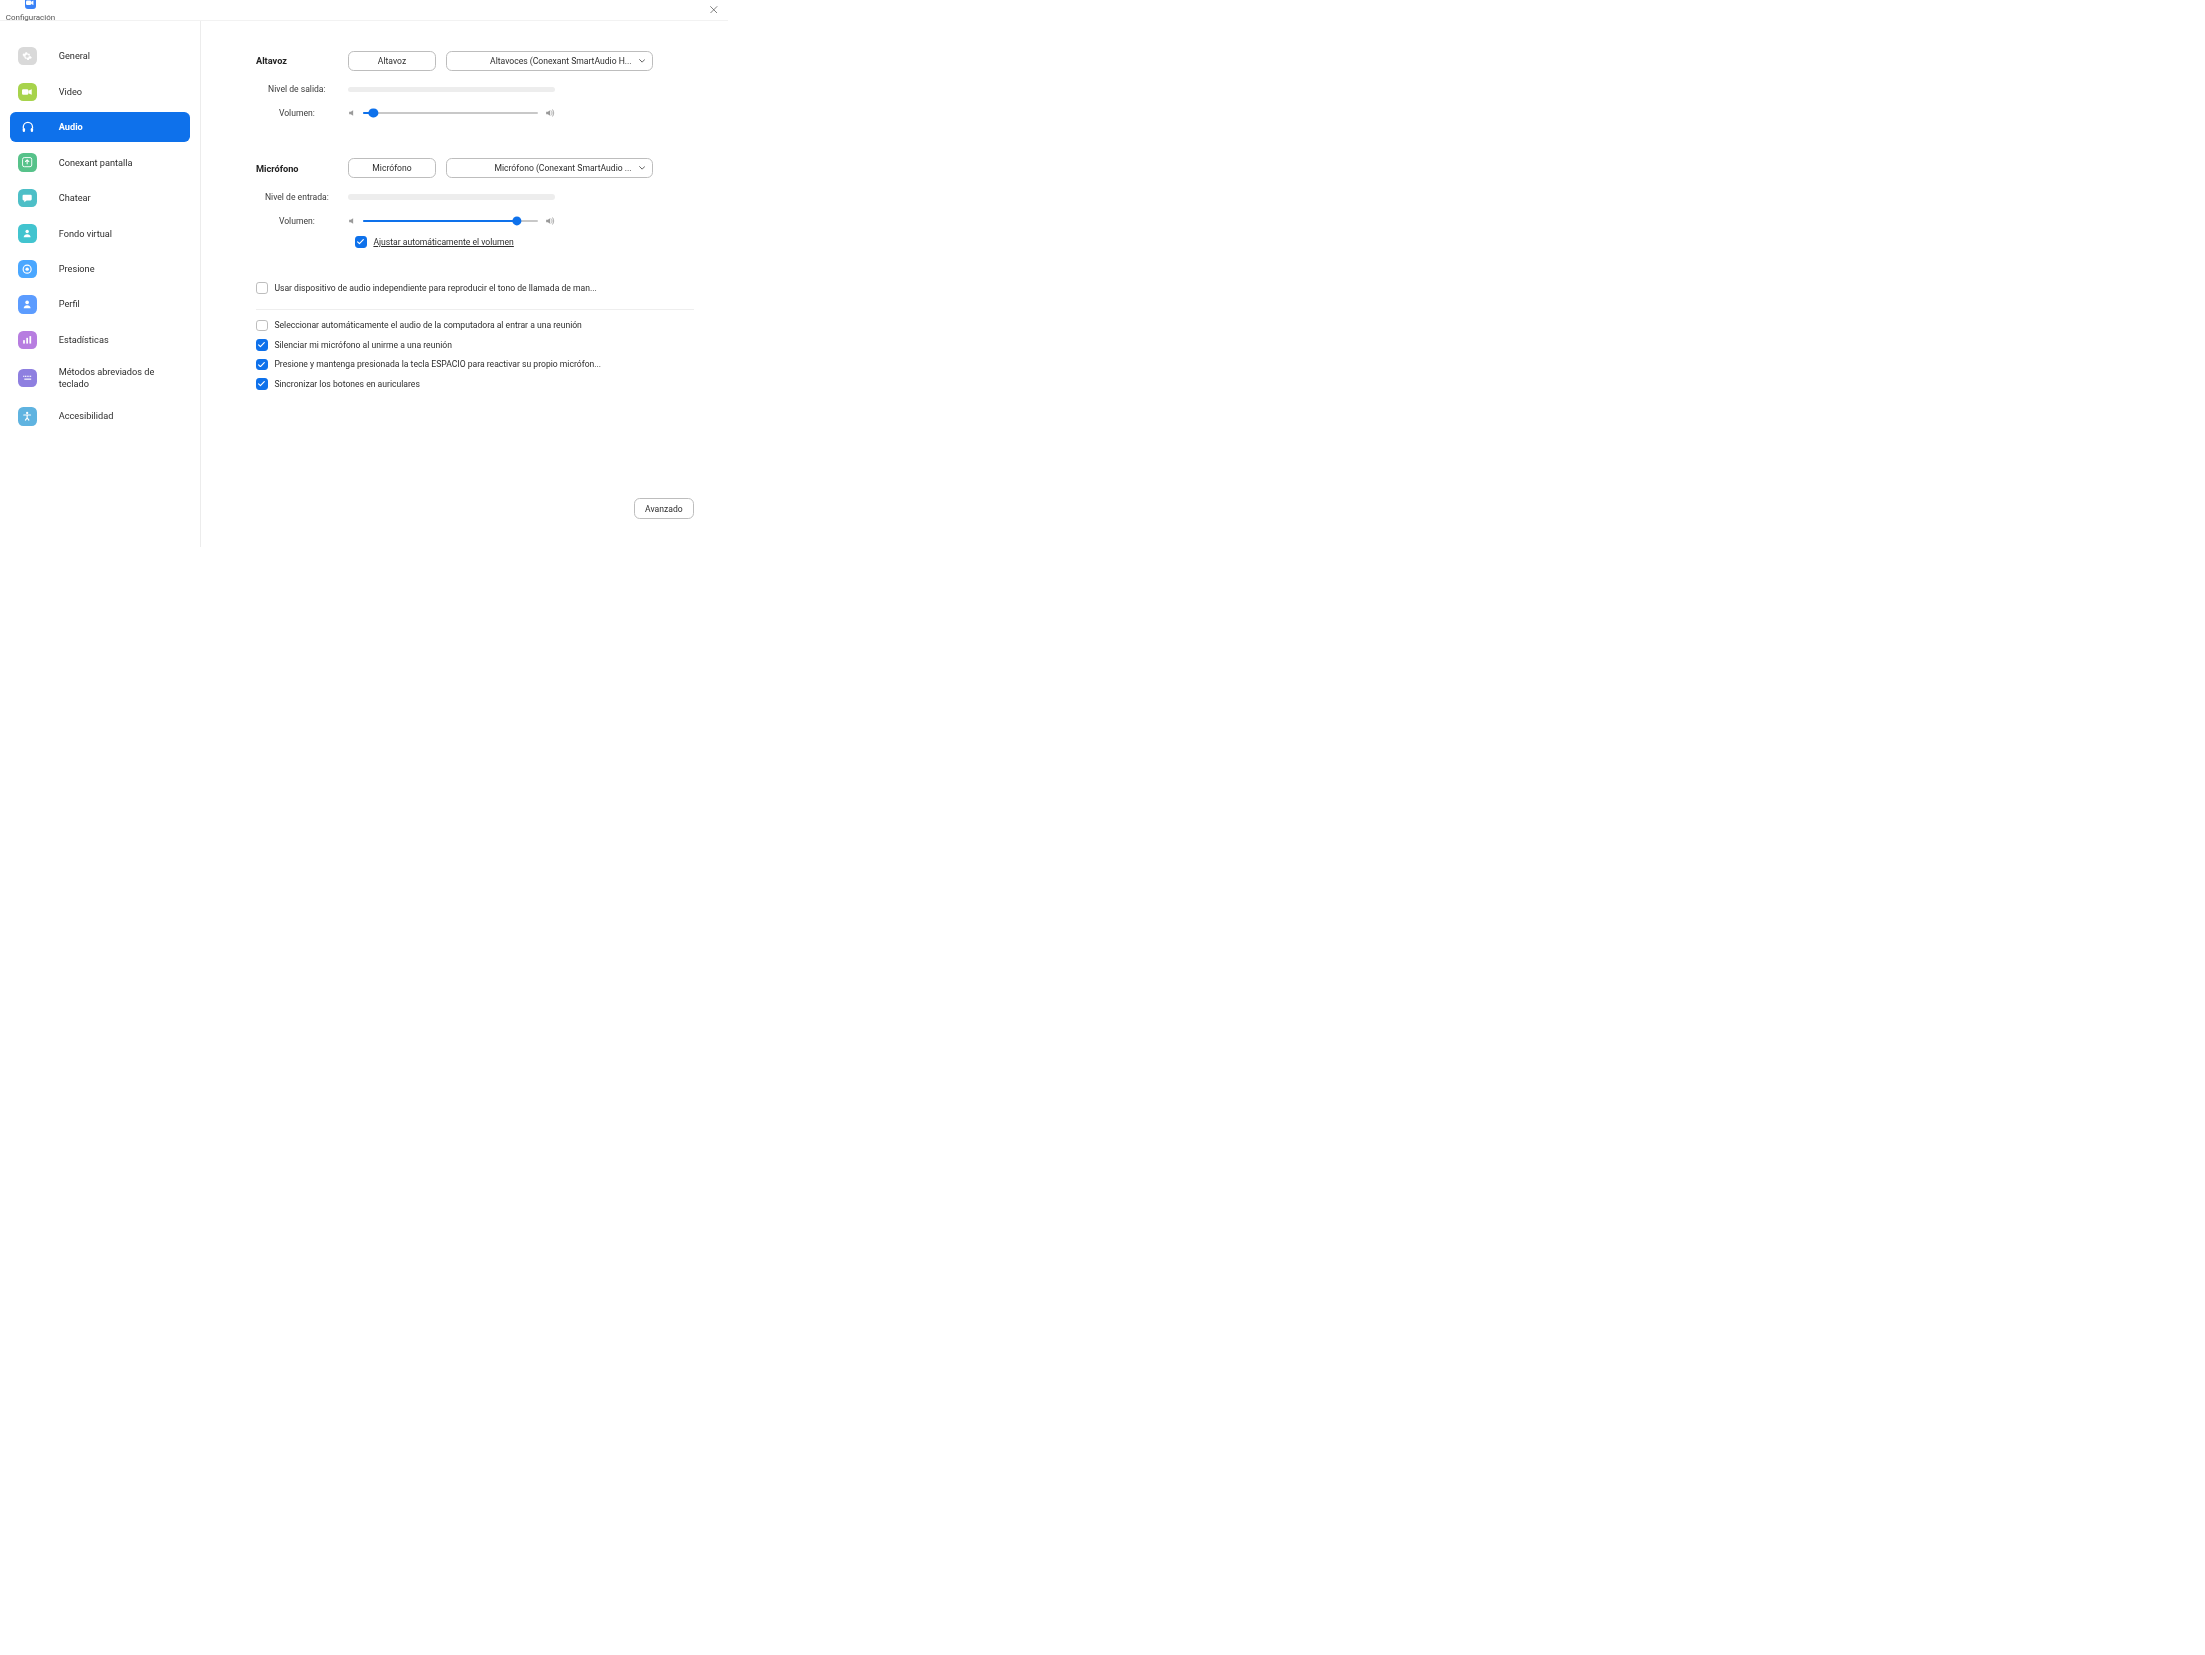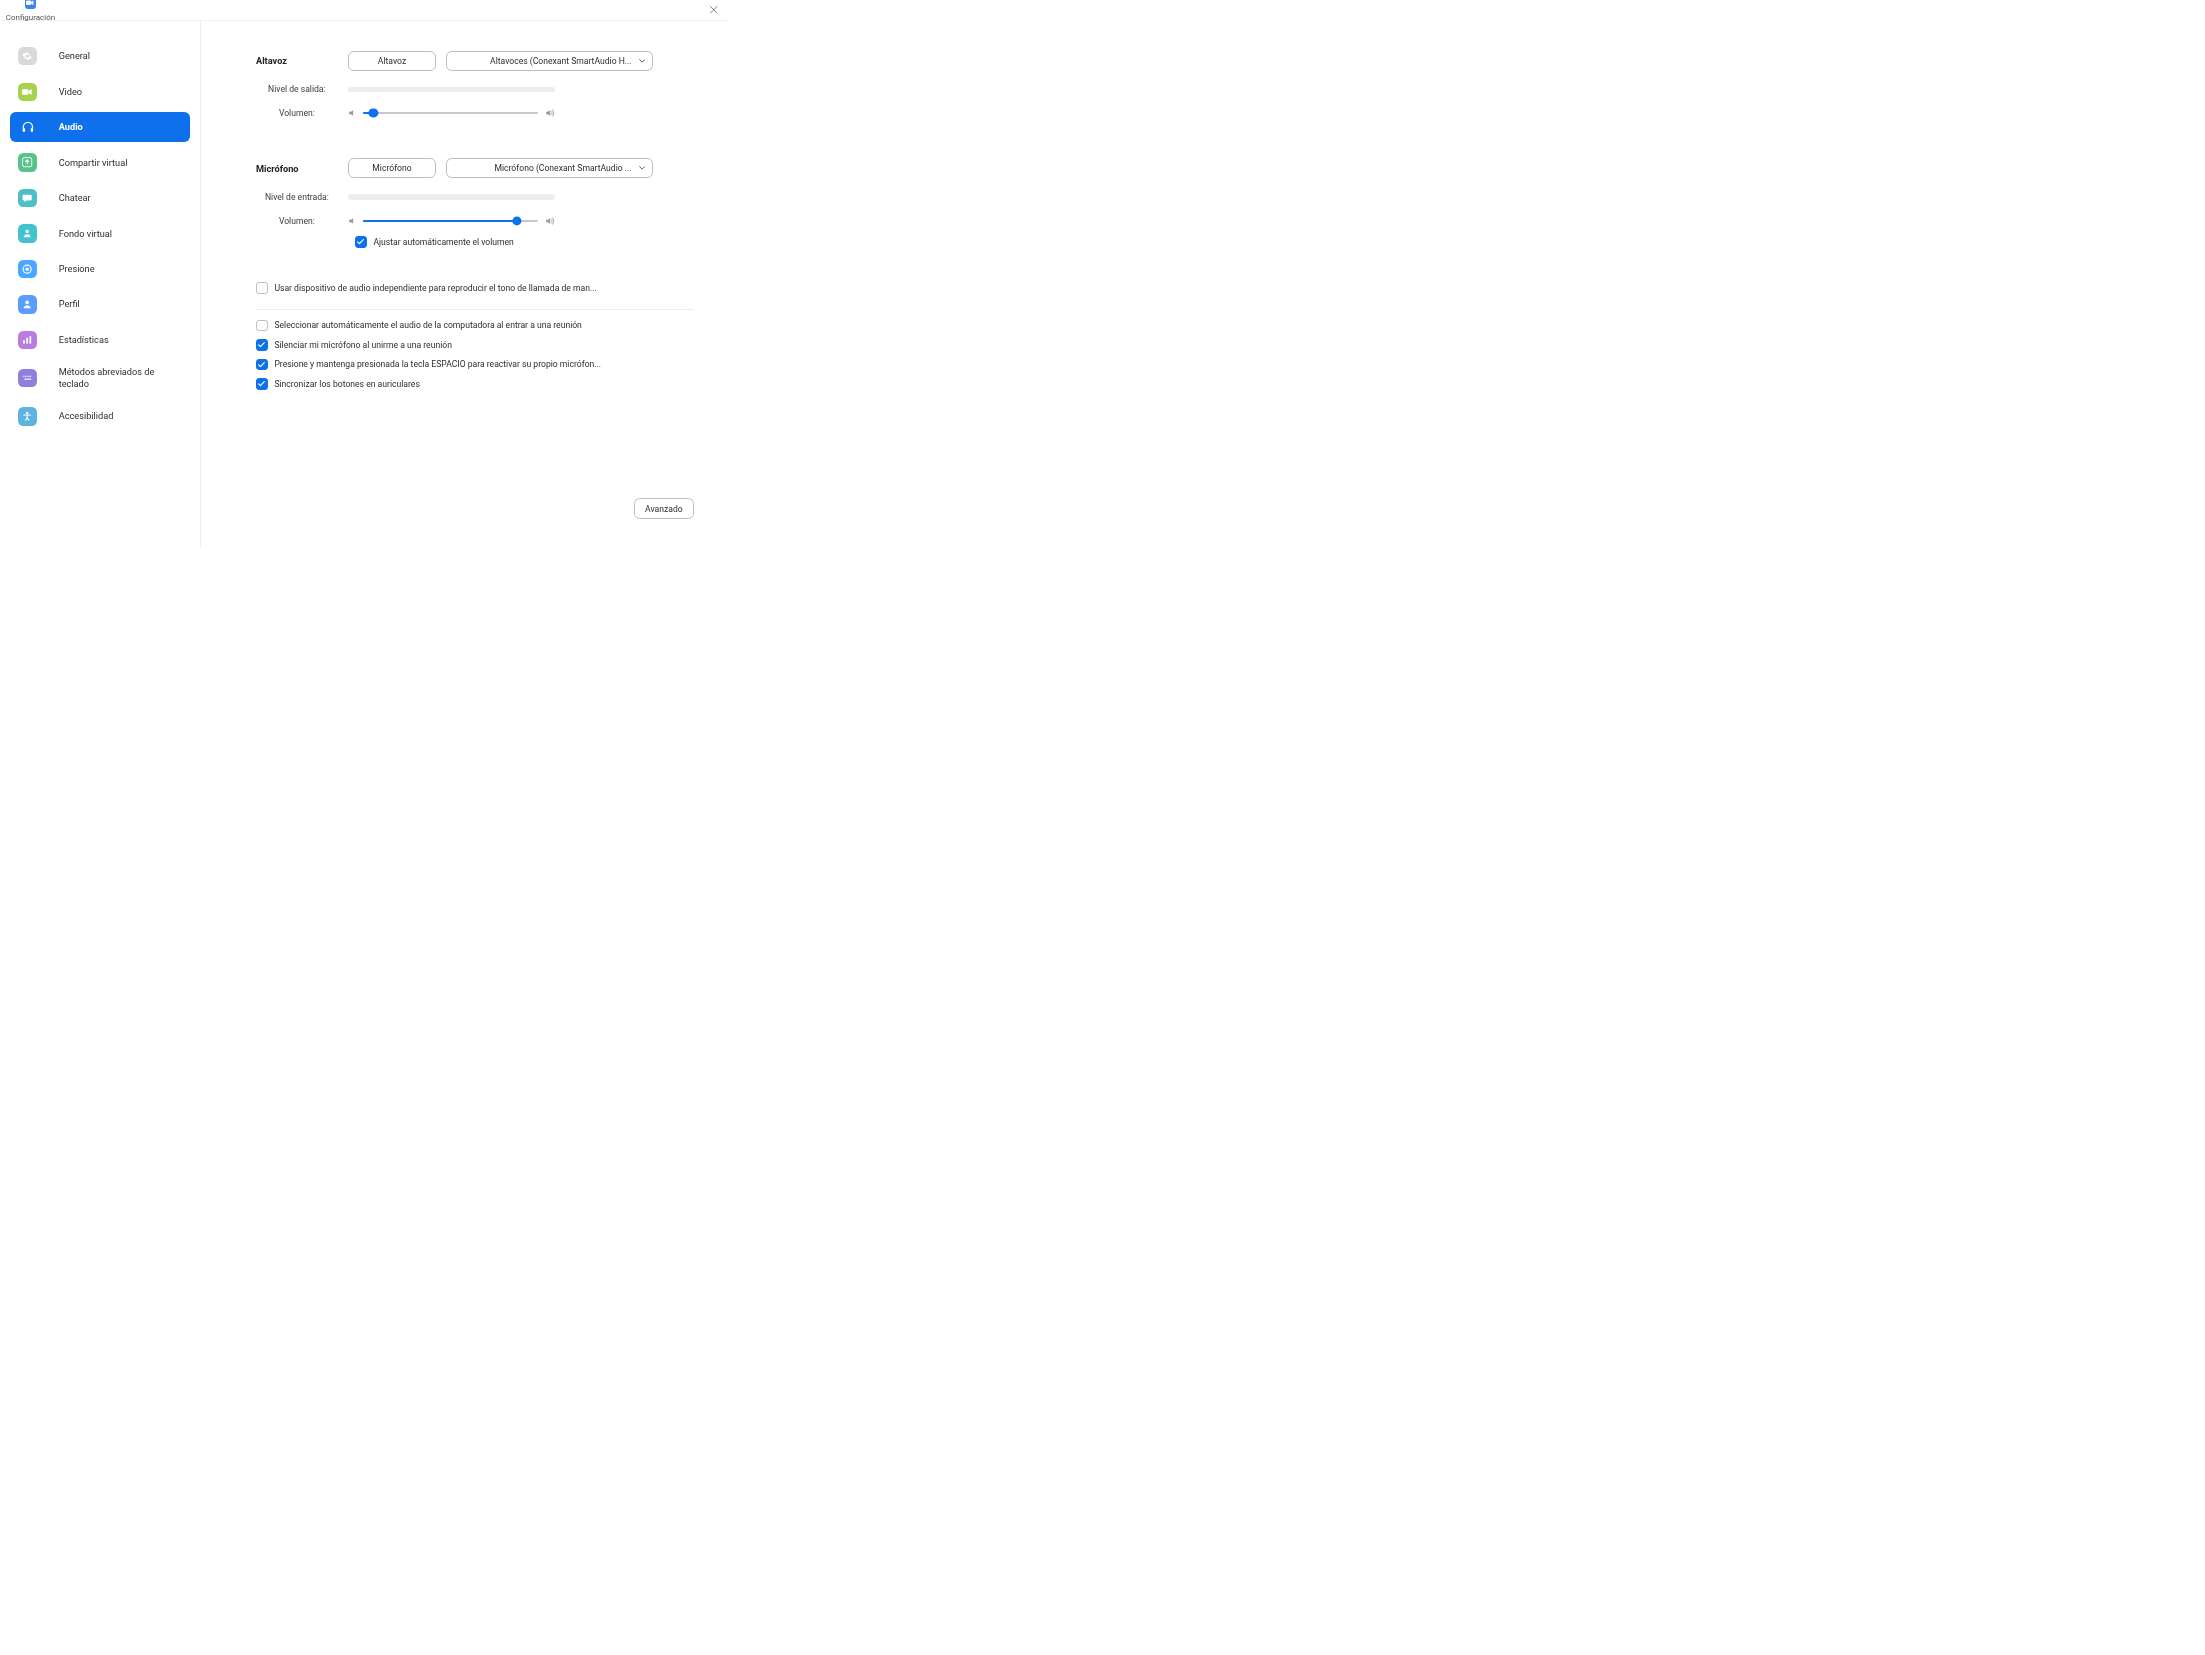--- a/index.html
+++ b/index.html
@@ -194,20 +194,21 @@
     border: 0.6px solid #bdbdbd;
     background: #fff;
     border-radius: 5.7px;
     padding: 4.6px 10.3px;
     font-size: 8.6px;
     cursor: pointer;
   }
   .auto-vol-row {
     margin-left: 99px;
     margin-top: -3.4px;
+    text-decoration: underline;
   }
 </style>
 </head>
 <body>
 
 <div class="titlebar">
   <div class="titlebar-left">
     <span class="app-icon">
       <svg width="8" height="5.7" viewBox="0 0 14 10">
           <rect x="0" y="1" width="9" height="8" rx="2" fill="#fff"></rect>
@@ -257,21 +258,21 @@
       <span class="label">Audio</span>
     </div>
 
     <div class="nav-item">
       <span class="nav-icon ic-share">
         <svg width="10.3" height="10.3" viewBox="0 0 18 18">
             <rect x="1" y="1" width="16" height="16" rx="3" fill="none" stroke="#fff" stroke-width="1.6"></rect>
             <path d="M9 12V5 M6 8l3-3 3 3" fill="none" stroke="#fff" stroke-width="1.8" stroke-linecap="round" stroke-linejoin="round"></path>
           </svg>
       </span>
-      <span class="label">Compartir virtual</span>
+      <span class="label">Conexant pantalla</span>
     </div>
 
     <div class="nav-item">
       <span class="nav-icon ic-chat">
         <svg width="10.3" height="10.3" viewBox="0 0 18 18">
             <path fill="#fff" d="M3 3h12a2 2 0 012 2v6a2 2 0 01-2 2H8l-4 3v-3H3a2 2 0 01-2-2V5a2 2 0 012-2z"></path>
           </svg>
       </span>
       <span class="label">Chatear</span>
     </div>

